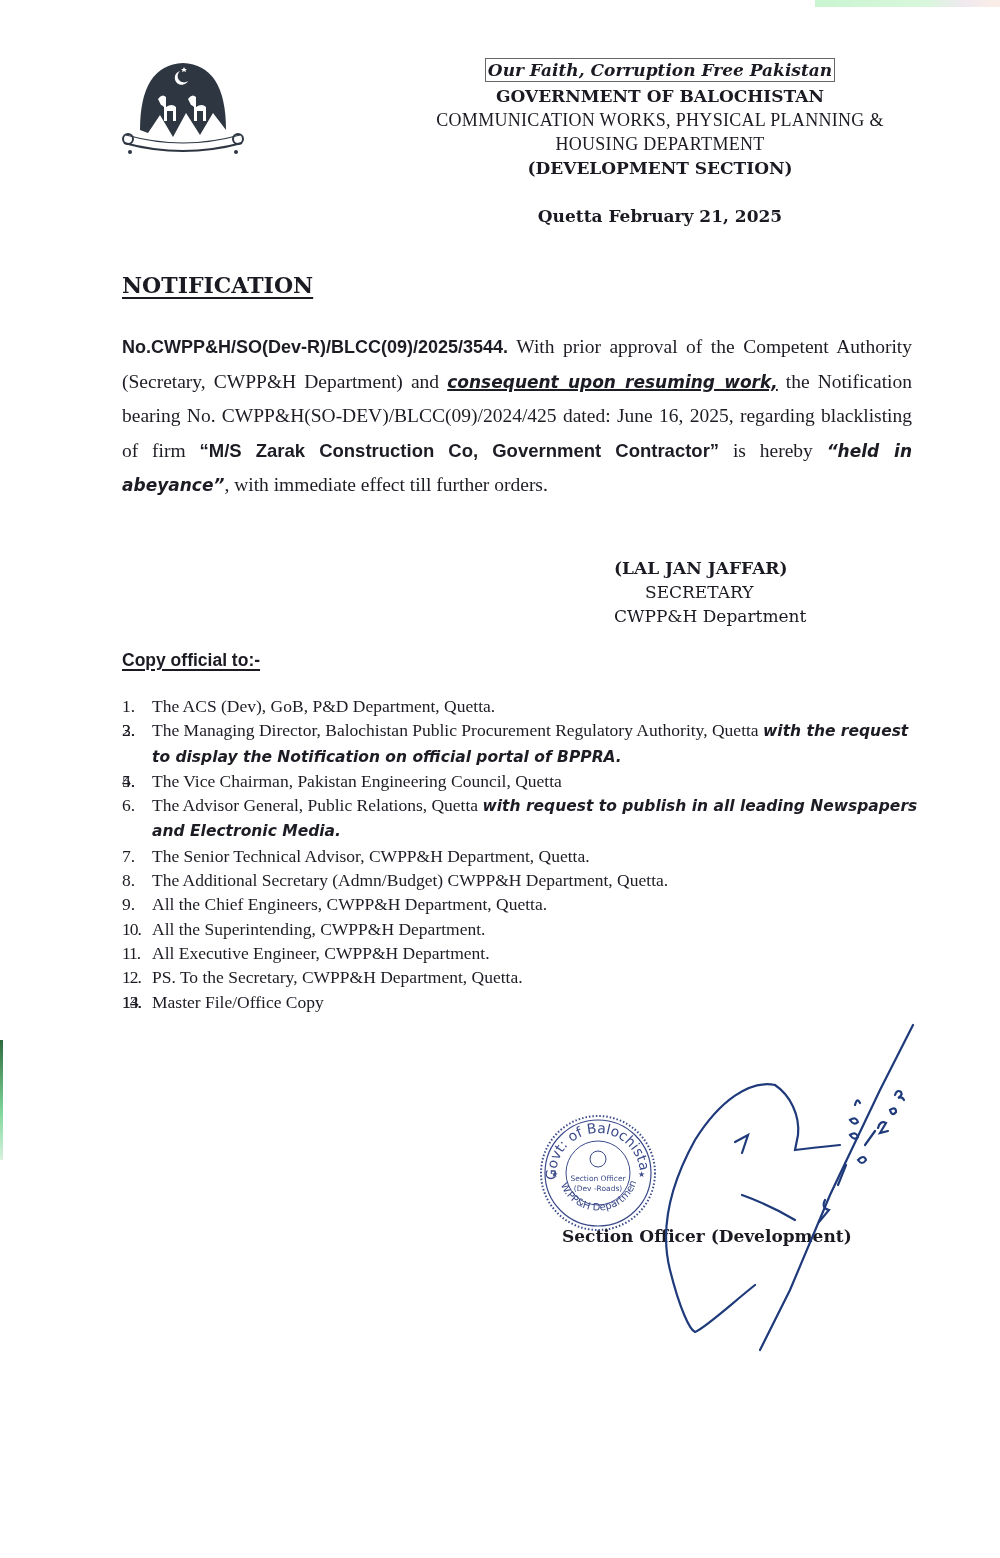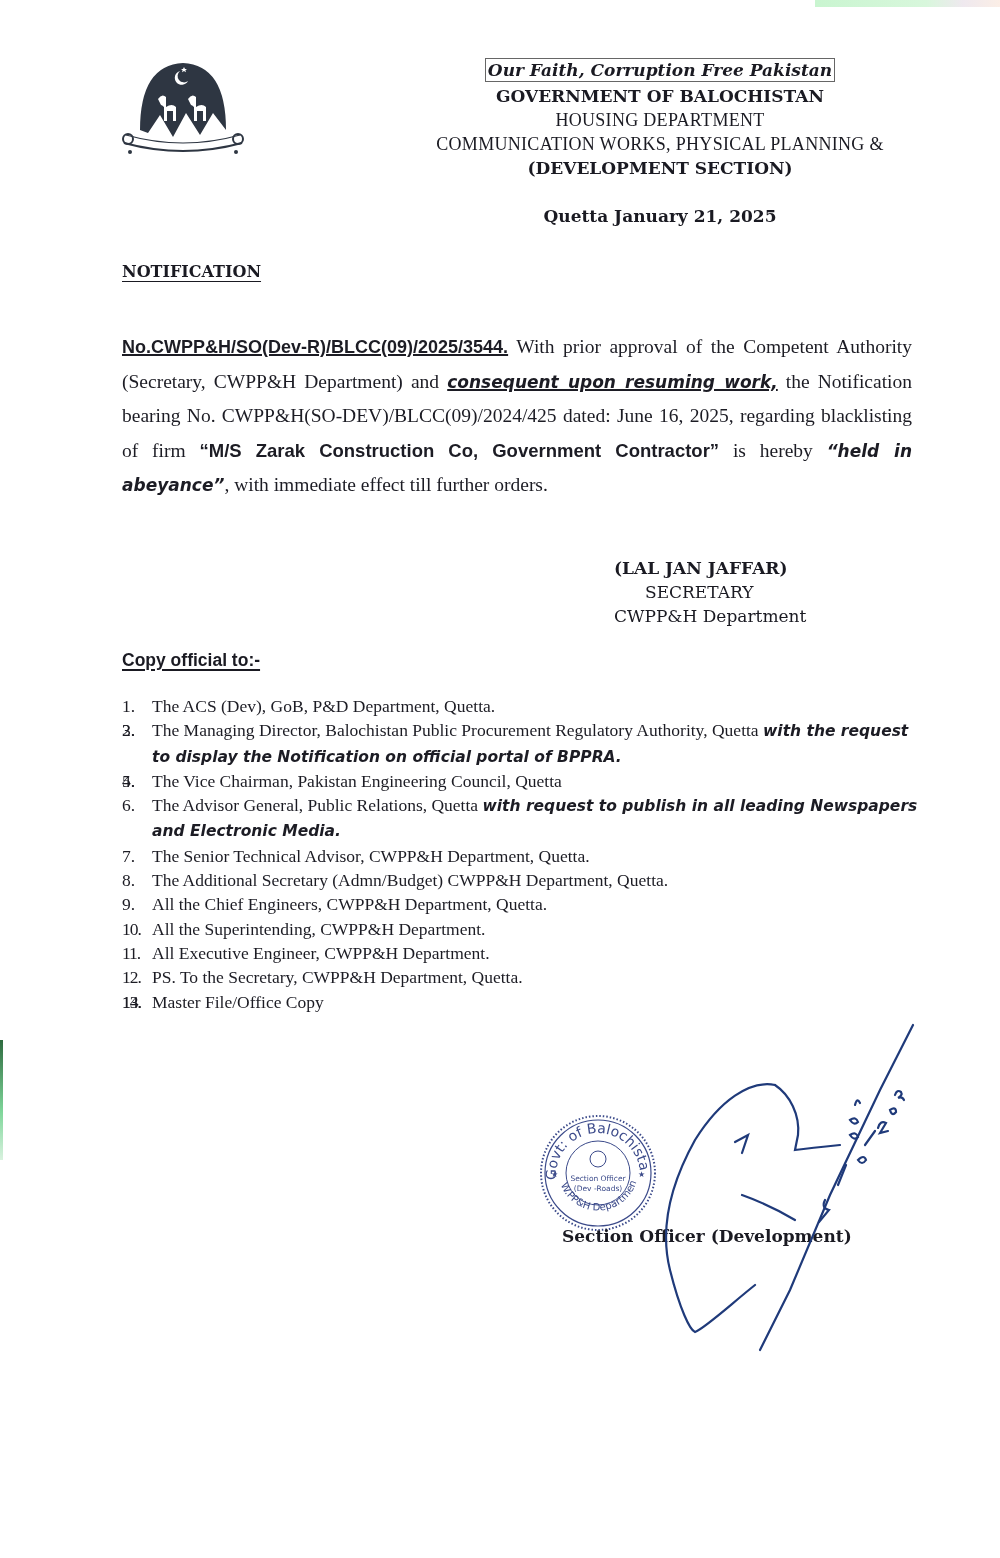--- a/index.html
+++ b/index.html
@@ -16,26 +16,26 @@
     .logo { position: absolute; left: 118px; top: 55px; width: 130px; height: 110px; }
 
     .header { position: absolute; left: 390px; top: 58px; width: 540px; text-align: center; }
     .motto { display: inline-block; border: 1px solid #666; padding: 0 2px;
       font-family: "DejaVu Serif", serif; font-style: italic; font-weight: bold; font-size: 17px; line-height: 22px; }
     .gov { font-family: "DejaVu Serif", serif; font-weight: bold; font-size: 17px; line-height: 24px; margin-top: 2px; }
     .dept { font-family: "Liberation Serif", serif; font-size: 18px; line-height: 24px; letter-spacing: 0.3px; }
     .section { font-family: "DejaVu Serif", serif; font-weight: bold; font-size: 17px; line-height: 24px; }
     .date { font-family: "DejaVu Serif", serif; font-weight: bold; font-size: 17px; margin-top: 26px; }
 
-    .title { position: absolute; left: 122px; top: 262px; font-family: "DejaVu Serif", serif;
-      font-weight: bold; font-size: 16px; text-decoration: underline; text-underline-offset: 4px; }
+    .title { position: absolute; left: 122px; top: 272px; font-family: "DejaVu Serif", serif;
+      font-weight: bold; font-size: 22px; text-decoration: underline; text-underline-offset: 4px; }
 
     .body-para { position: absolute; left: 122px; top: 330px; width: 790px;
       font-family: "Liberation Serif", serif; font-size: 19.5px; line-height: 34.5px; text-align: justify; color: #1c1c24; }
-    .ref { font-family: "Liberation Sans", sans-serif; font-weight: bold; font-size: 18px; text-decoration: underline; text-decoration-thickness: 2px; }
+    .ref { font-family: "Liberation Sans", sans-serif; font-weight: bold; font-size: 18px; text-decoration-thickness: 2px; }
     .bi-u { font-family: "DejaVu Sans", sans-serif; font-weight: bold; font-style: italic; font-size: 17px; text-decoration: underline; text-decoration-thickness: 2px; }
     .bold-sans { font-family: "Liberation Sans", sans-serif; font-weight: bold; font-size: 18.5px; }
     .bi { font-family: "DejaVu Sans", sans-serif; font-weight: bold; font-style: italic; font-size: 17px; }
 
     .signatory { position: absolute; left: 614px; top: 556px; font-family: "DejaVu Serif", serif; font-size: 17px; line-height: 24px; }
     .signatory .name { font-weight: bold; }
     .signatory .role { padding-left: 31px; }
 
     .copy-heading { position: absolute; left: 122px; top: 650px; font-family: "Liberation Sans", sans-serif;
       font-weight: bold; font-size: 17.5px; text-decoration: underline; text-decoration-thickness: 2px; text-underline-offset: 3px; }
@@ -68,24 +68,24 @@
   <path d="M8 80 Q65 96 122 80" stroke="#2e3642" stroke-width="1.2" fill="none"></path>
   <circle cx="10" cy="84" r="5" fill="none" stroke="#2e3642" stroke-width="2"></circle>
   <circle cx="120" cy="84" r="5" fill="none" stroke="#2e3642" stroke-width="2"></circle>
   <circle cx="12" cy="97" r="2" fill="#2e3642"></circle>
   <circle cx="118" cy="97" r="2" fill="#2e3642"></circle>
 </svg>
 
 <div class="header">
   <div><span class="motto">Our Faith, Corruption Free Pakistan</span></div>
   <div class="gov">GOVERNMENT OF BALOCHISTAN</div>
+  <div class="dept">COMMUNICATION WORKS, PHYSICAL PLANNING &amp;</div>
   <div class="dept">HOUSING DEPARTMENT</div>
-  <div class="dept">COMMUNICATION WORKS, PHYSICAL PLANNING &amp;</div>
   <div class="section">(DEVELOPMENT SECTION)</div>
-  <div class="date">Quetta January 21, 2025</div>
+  <div class="date">Quetta February 21, 2025</div>
 </div>
 
 <div class="title">NOTIFICATION</div>
 
 <div class="body-para">
   <span class="ref">No.CWPP&amp;H/SO(Dev-R)/BLCC(09)/2025/3544.</span><span> With prior approval of the Competent Authority (Secretary, CWPP&amp;H Department) and </span><span class="bi-u">consequent upon resuming work,</span><span> the Notification bearing No. CWPP&amp;H(SO-DEV)/BLCC(09)/2024/425 dated: June 16, 2025, regarding blacklisting of firm </span><span class="bold-sans">“M/S Zarak Construction Co, Government Contractor”</span><span> is hereby </span><span class="bi">“held in abeyance”</span><span>, with immediate effect till further orders.</span>
 </div>
 
 <div class="signatory">
   <div class="name">(LAL JAN JAFFAR)</div>

